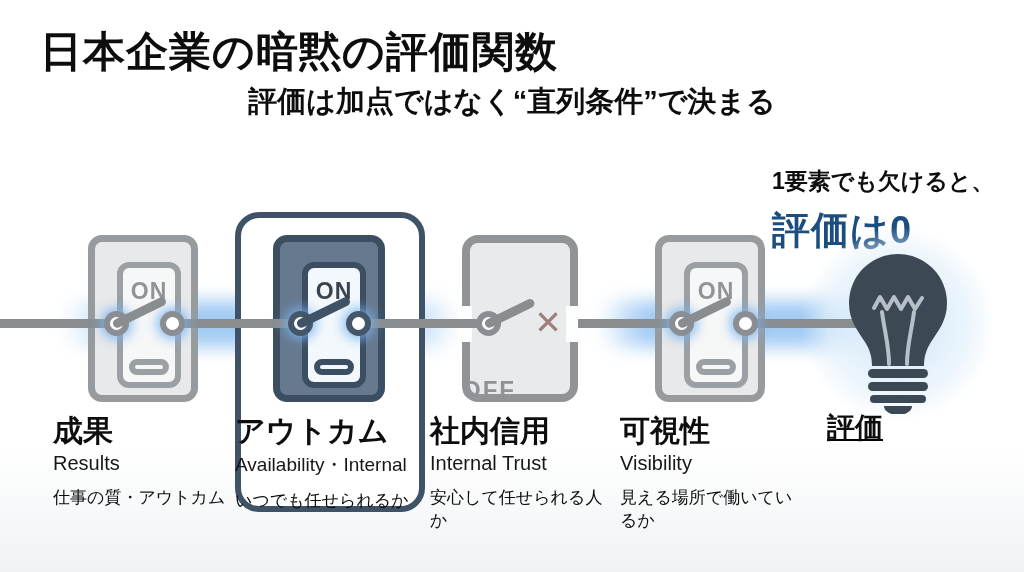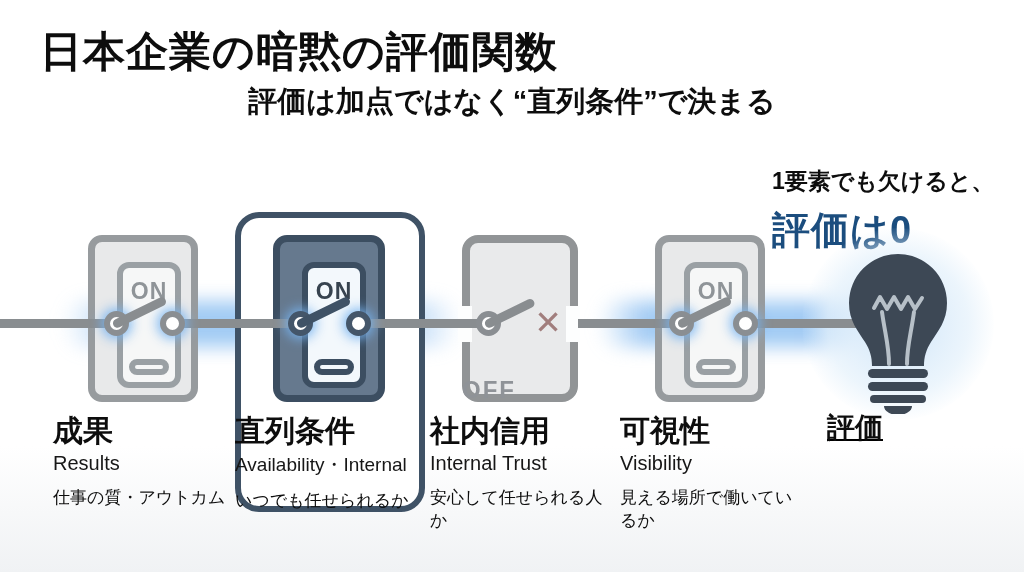--- a/index.html
+++ b/index.html
@@ -191,21 +191,21 @@
       <path d="M44 158 a14 9 0 0 0 28 0 z"></path>
     </g>
   </svg>
 
   <div class="label-col" id="col1">
     <div class="label-jp">成果</div>
     <div class="label-en">Results</div>
     <div class="label-desc">仕事の質・アウトカム</div>
   </div>
   <div class="label-col" id="col2">
-    <div class="label-jp">直列条件</div>
+    <div class="label-jp">アウトカム</div>
     <div class="label-en" style="font-size:19px">Availability・Internal</div>
     <div class="label-desc">いつでも任せられるか</div>
   </div>
   <div class="label-col" id="col3">
     <div class="label-jp">社内信用</div>
     <div class="label-en">Internal Trust</div>
     <div class="label-desc">安心して任せられる人か</div>
   </div>
   <div class="label-col" id="col4">
     <div class="label-jp">可視性</div>

